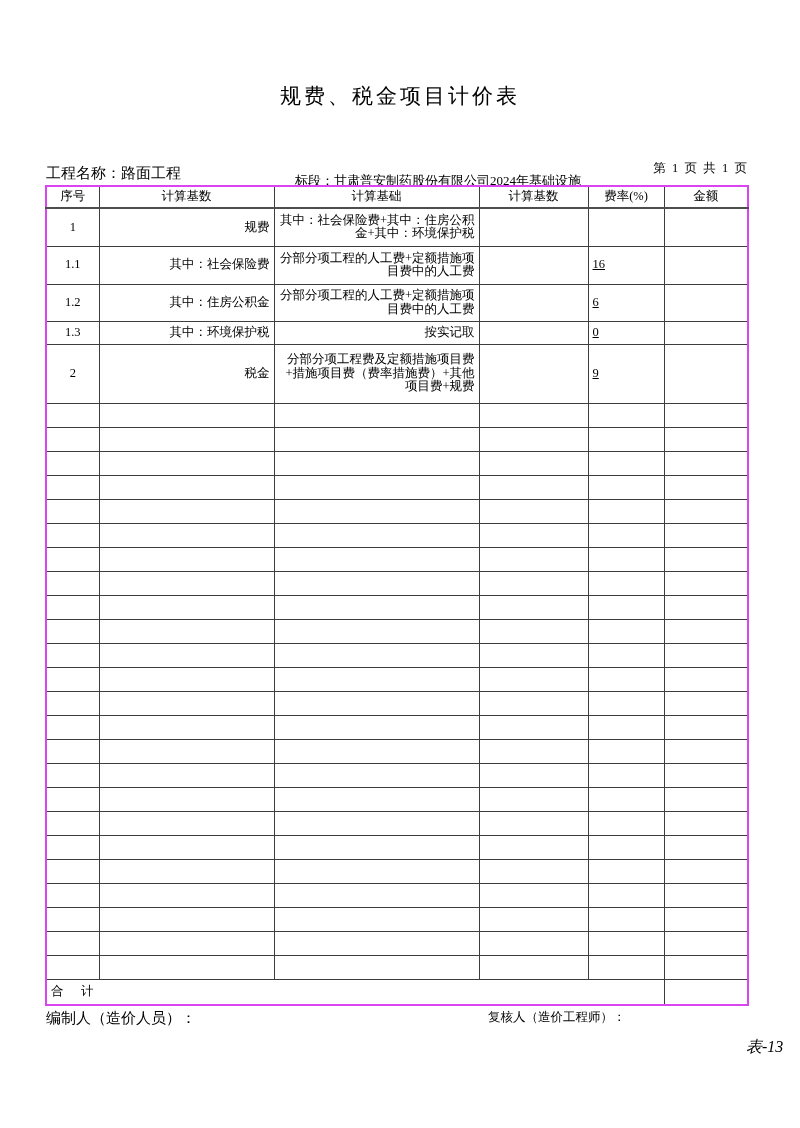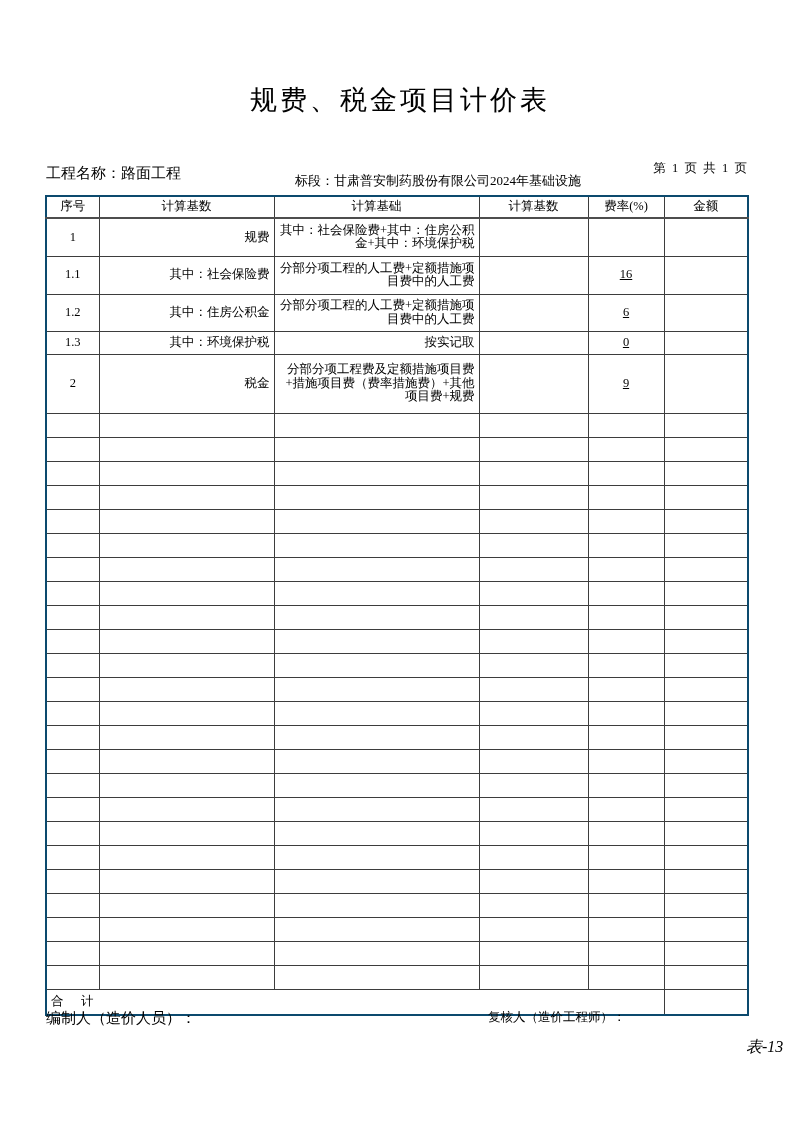--- a/index.html
+++ b/index.html
@@ -11,21 +11,21 @@
     font-family: "Liberation Serif", "DejaVu Serif", serif;
     color: #000000;
     overflow: hidden;
   }
   .title {
     position: absolute;
     top: 82px;
     left: 0;
     width: 100%;
     text-align: center;
-    font-size: 27px;
+    font-size: 21px;
     font-weight: 500;
     letter-spacing: 3px;
     margin: 0;
   }
   .meta-project {
     position: absolute;
     left: 46px;
     top: 164px;
     font-size: 15px;
     white-space: pre;
@@ -41,41 +41,41 @@
   .meta-pageinfo {
     position: absolute;
     top: 160px;
     right: 53px;
     font-size: 12.5px;
     white-space: pre;
   }
   table.fee-table {
     position: absolute;
     left: 45px;
-    top: 195px;
+    top: 185px;
     width: 702px;
     border-collapse: collapse;
     table-layout: fixed;
-    border: 2px solid #0c4a6e;
+    border: 2px solid #d946ef;
   }
   table.fee-table th,
   table.fee-table td {
     border: 1px solid #3d3d3d;
     font-size: 12.5px;
     line-height: 13.5px;
     font-weight: normal;
     padding: 1px 4px;
     vertical-align: middle;
     overflow: hidden;
   }
   table.fee-table thead tr { height: 22px; }
   table.fee-table thead th { border-bottom: 2px solid #4d4d4d; text-align: center; }
   td.a-c { text-align: center; }
   td.a-l { text-align: right; }
-  td.a-r { text-align: center; padding-right: 3px; text-decoration: underline; }
+  td.a-r { text-align: left; padding-right: 3px; text-decoration: underline; }
   tr.empty-row { height: 24px; }
   tr.total-row { height: 26px; }
   tr.total-row td.total-label { white-space: pre; letter-spacing: 1px; }
   .footer-label-left {
     position: absolute;
     left: 46px;
     top: 1009px;
     font-size: 15px;
   }
   .footer-label-right {

